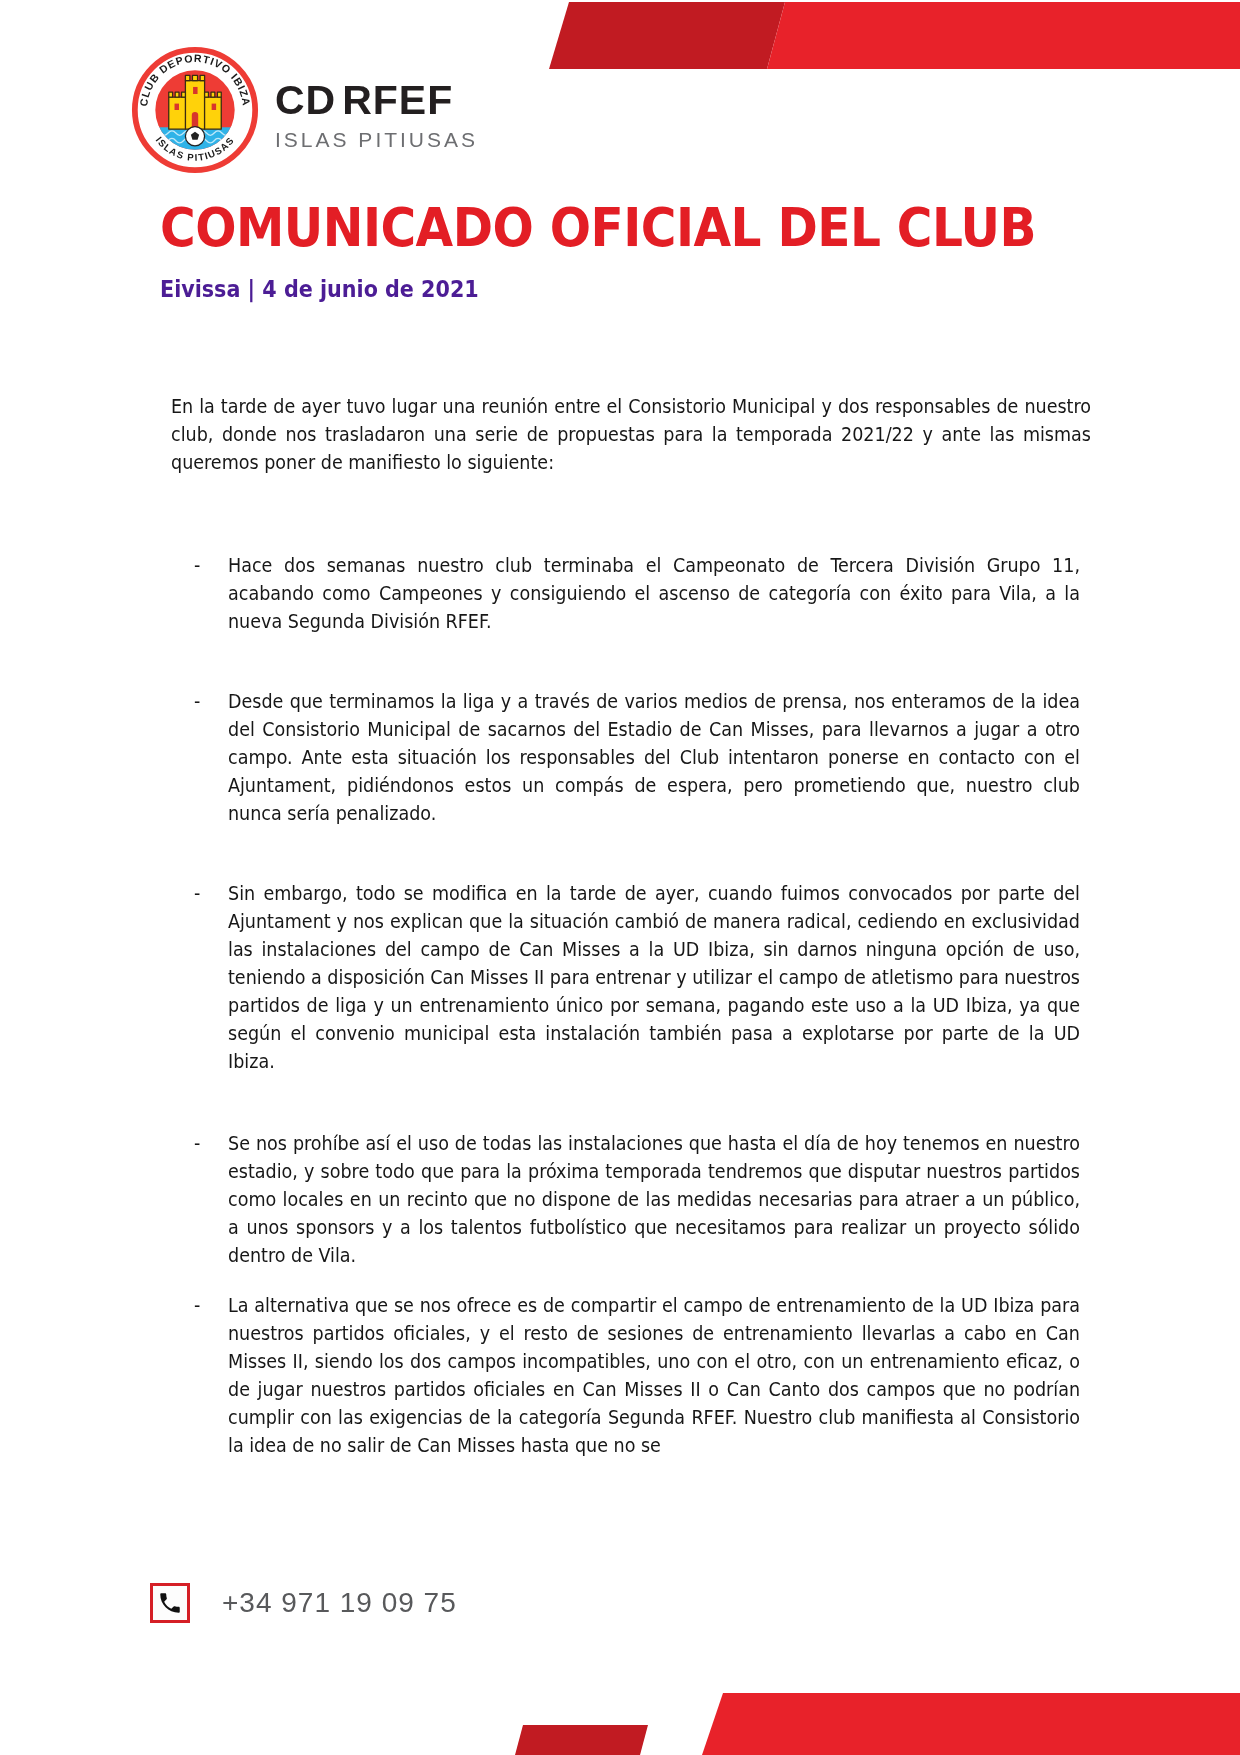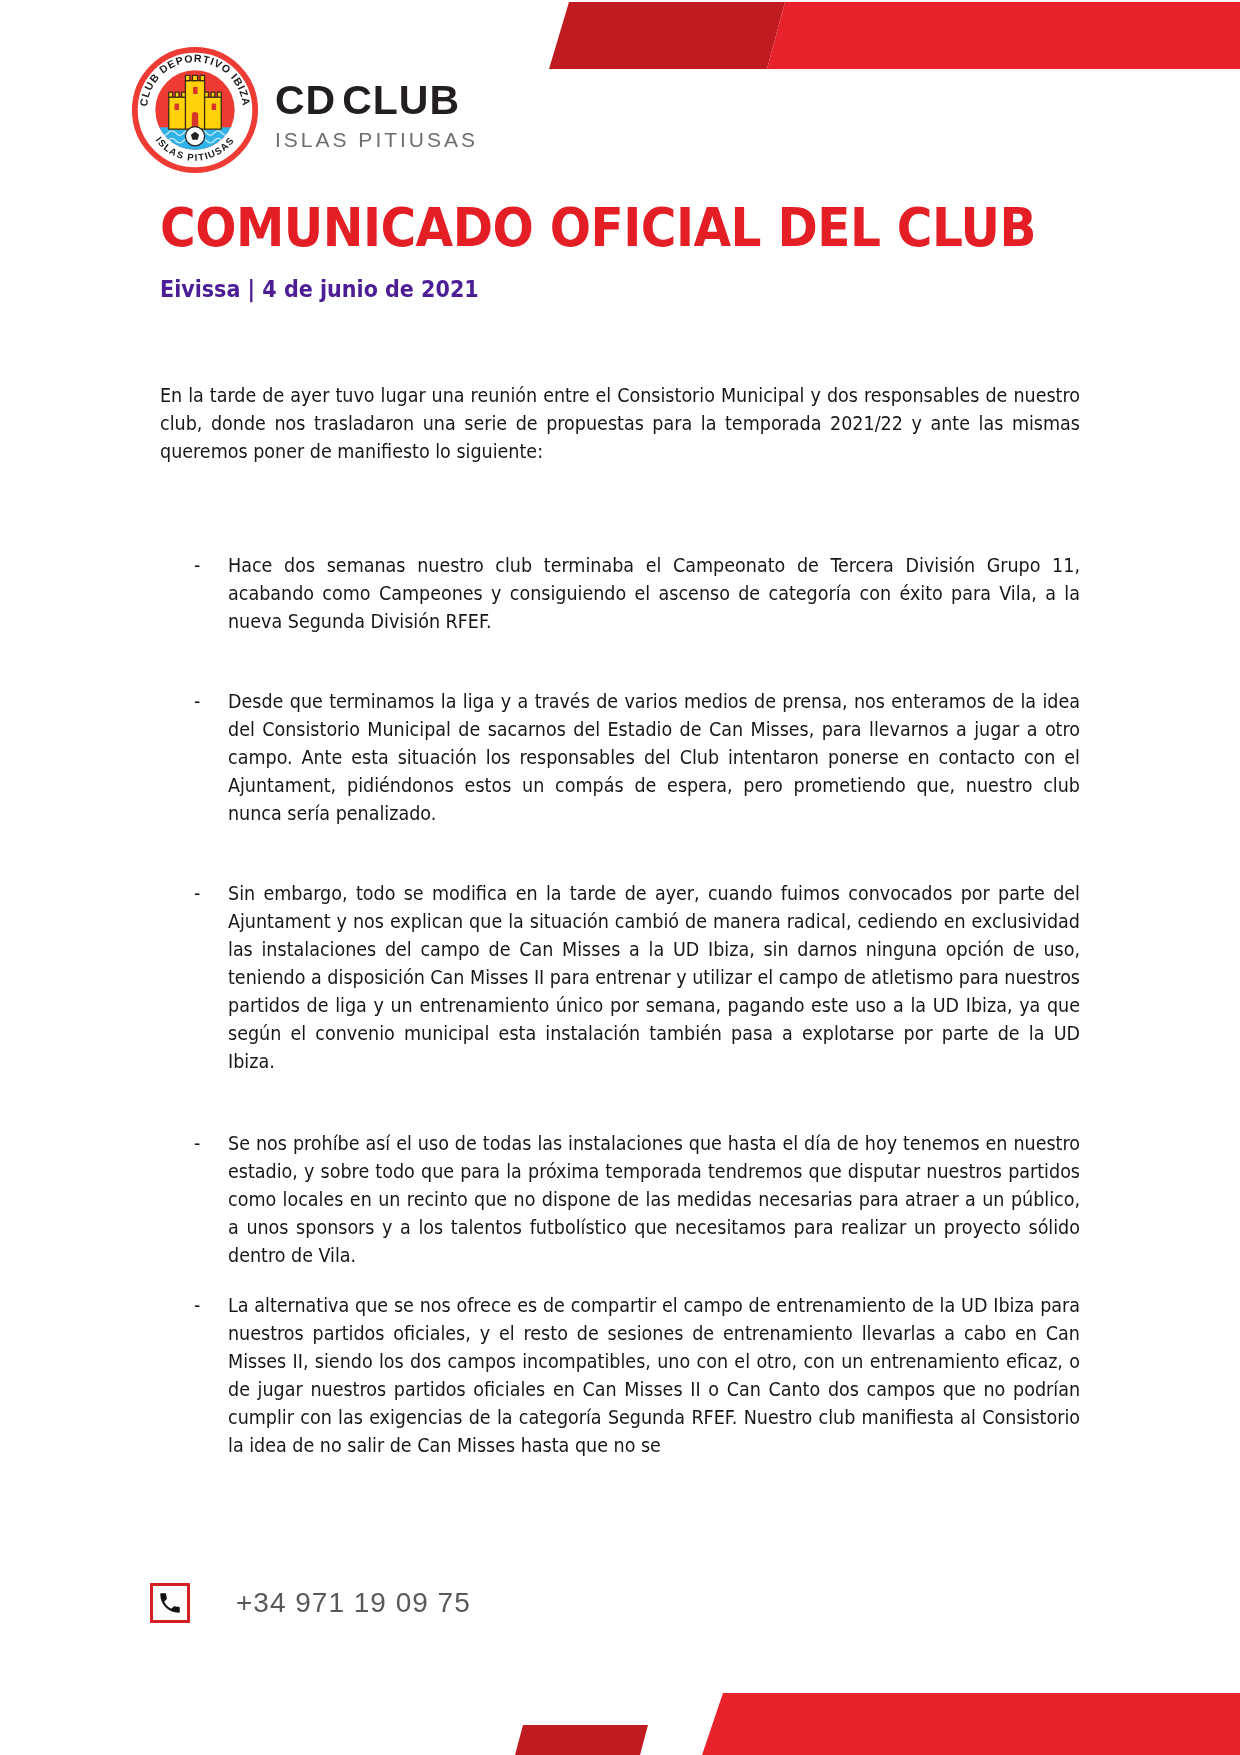--- a/index.html
+++ b/index.html
@@ -31,21 +31,21 @@
   .bullet-list{position:absolute;left:160px;top:552px;width:920px;margin:0;padding:0;list-style:none;}
   .bullet-list li{position:relative;padding-left:68px;margin:0 0 52px 0;
                   font-stretch:condensed;font-size:19.5px;line-height:28px;color:#171717;
                   text-align:justify;}
   .bullet-list li:nth-child(3){margin-bottom:54px;}
   .bullet-list li:nth-child(4){margin-bottom:22px;}
   .bullet-list li:last-child{margin-bottom:0;}
   .bullet-list .marker{position:absolute;left:34px;top:0;}
 
   
-  .contact-row{position:absolute;left:150px;display:flex;align-items:center;gap:46px;}
+  .contact-row{position:absolute;left:150px;display:flex;align-items:center;gap:32px;}
   .contact-row.phone{top:1583px;}
   .contact-row.email{top:1641px;}
   .contact-icon{width:40px;height:40px;border:3px solid #d51f26;background:#fdfdfd;
                 box-sizing:border-box;display:flex;align-items:center;justify-content:center;}
   .contact-text{font-family:"Liberation Sans",sans-serif;font-size:28px;color:#58595b;letter-spacing:1px;}
 </style>
 </head>
 <body>
 
 <div class="page">
@@ -97,29 +97,29 @@
       </g>
       <text font-family="Liberation Sans, sans-serif" font-size="16.5" font-weight="700" fill="#1a1a1a" letter-spacing="1.5" text-anchor="middle">
         <textPath href="#arcTop" startOffset="50%">CLUB DEPORTIVO IBIZA</textPath>
       </text>
       <text font-family="Liberation Sans, sans-serif" font-size="15" font-weight="700" fill="#1a1a1a" letter-spacing="2" text-anchor="middle">
         <textPath href="#arcBottom" startOffset="50%">ISLAS PITIUSAS</textPath>
       </text>
     </svg>
 
     <div class="wordmark">
-      <div class="wordmark-main"><span class="light">CD</span><span class="bold">CLUB</span></div>
+      <div class="wordmark-main"><span class="light">CD</span><span class="bold">RFEF</span></div>
       <div class="wordmark-sub">ISLAS PITIUSAS</div>
     </div>
   </div>
 
   <h1 class="doc-title" style="margin:0;">COMUNICADO OFICIAL DEL CLUB</h1>
   <div class="dateline">Eivissa | 4 de junio de 2021</div>
 
-  <p class="intro" style="margin:0;">En la tarde de ayer tuvo lugar una reunión entre el Consistorio Municipal y dos responsables de nuestro club, donde nos trasladaron una serie de propuestas para la temporada 2021/22 y ante las mismas queremos poner de manifiesto lo siguiente:</p>
+  <p class="intro" style="margin:11px;">En la tarde de ayer tuvo lugar una reunión entre el Consistorio Municipal y dos responsables de nuestro club, donde nos trasladaron una serie de propuestas para la temporada 2021/22 y ante las mismas queremos poner de manifiesto lo siguiente:</p>
 
   <ul class="bullet-list">
     <li>
       <span class="marker">-</span>
       <span>Hace dos semanas nuestro club terminaba el Campeonato de Tercera División Grupo 11, acabando como Campeones y consiguiendo el ascenso de categoría con éxito para Vila, a la nueva Segunda División RFEF.</span>
     </li>
     <li>
       <span class="marker">-</span>
       <span>Desde que terminamos la liga y a través de varios medios de prensa, nos enteramos de la idea del Consistorio Municipal de sacarnos del Estadio de Can Misses, para llevarnos a jugar a otro campo. Ante esta situación los responsables del Club intentaron ponerse en contacto con el Ajuntament, pidiéndonos estos un compás de espera, pero prometiendo que, nuestro club nunca sería penalizado.</span>
     </li>

